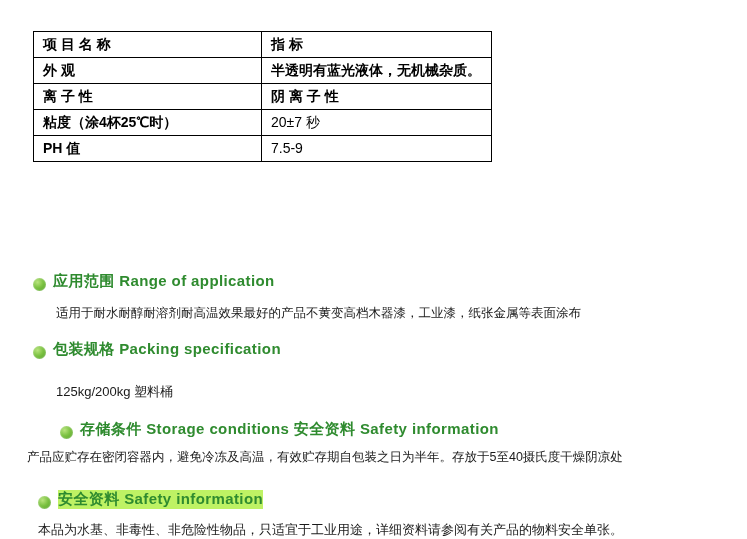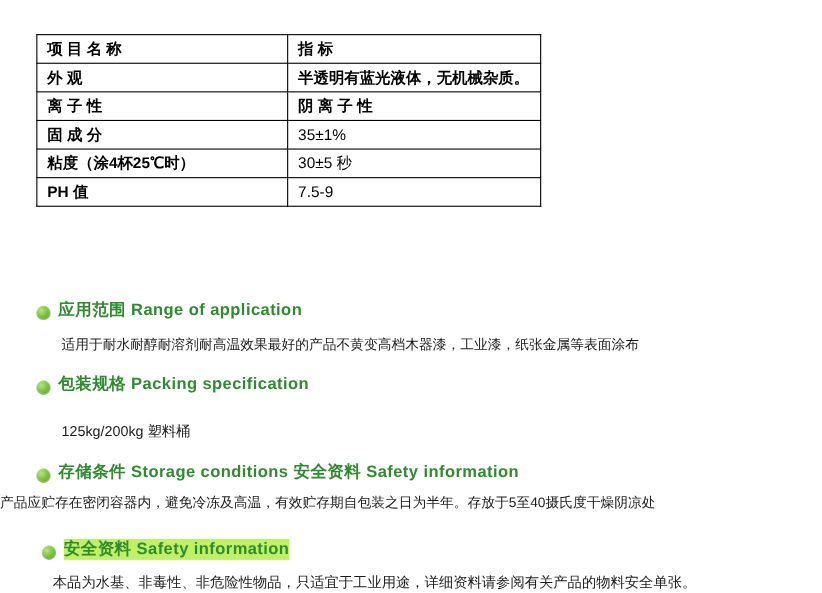--- a/index.html
+++ b/index.html
@@ -101,26 +101,26 @@
     line-height: 1.4;
     white-space: nowrap;
   }
 
   .s1 { margin-top: 0px; }
   .s1 .sec-body { padding-left: 56px; margin-top: 14px; }
 
   .s2 { margin-top: 17px; }
   .s2 .sec-body { padding-left: 56px; margin-top: 24px; font-size: 13px; }
 
-  .s3 { margin-top: 19px; }
+  .s3 { margin-top: 19px; margin-left: 27px; }
   .s3 .sec-body { margin-top: 10px; }
 
   .s4 { margin-top: 24px; }
   .s4 .sec-head { padding-left: 38px; }
-  .s4 .sec-body { padding-left: 48px; margin-top: 12px; font-size: 13px; }
+  .s4 .sec-body { padding-left: 38px; margin-top: 12px; font-size: 13px; }
 </style>
 </head>
 <body>
 
 <div class="page">
 
   <table class="spec-table">
     <colgroup>
         <col class="c1">
         <col class="c2">
@@ -132,26 +132,22 @@
       </tr>
       <tr>
         <td class="lbl-cell">外        观</td>
         <td class="val-cell-big">半透明有蓝光液体，无机械杂质。</td>
       </tr>
       <tr>
         <td class="lbl-cell">离  子  性</td>
         <td class="val-cell-big">阴 离 子 性</td>
       </tr>
       <tr>
-        <td class="lbl-cell">固  成  分</td>
-        <td class="val-cell">35±1%</td>
-      </tr>
-      <tr>
         <td class="lbl-cell">粘度（涂4杯25℃时）</td>
-        <td class="val-cell">30±5 秒</td>
+        <td class="val-cell">20±7 秒</td>
       </tr>
       <tr>
         <td class="lbl-cell">PH        值</td>
         <td class="val-cell">7.5-9</td>
       </tr>
     </tbody>
   </table>
 
   <div class="sections">
 

